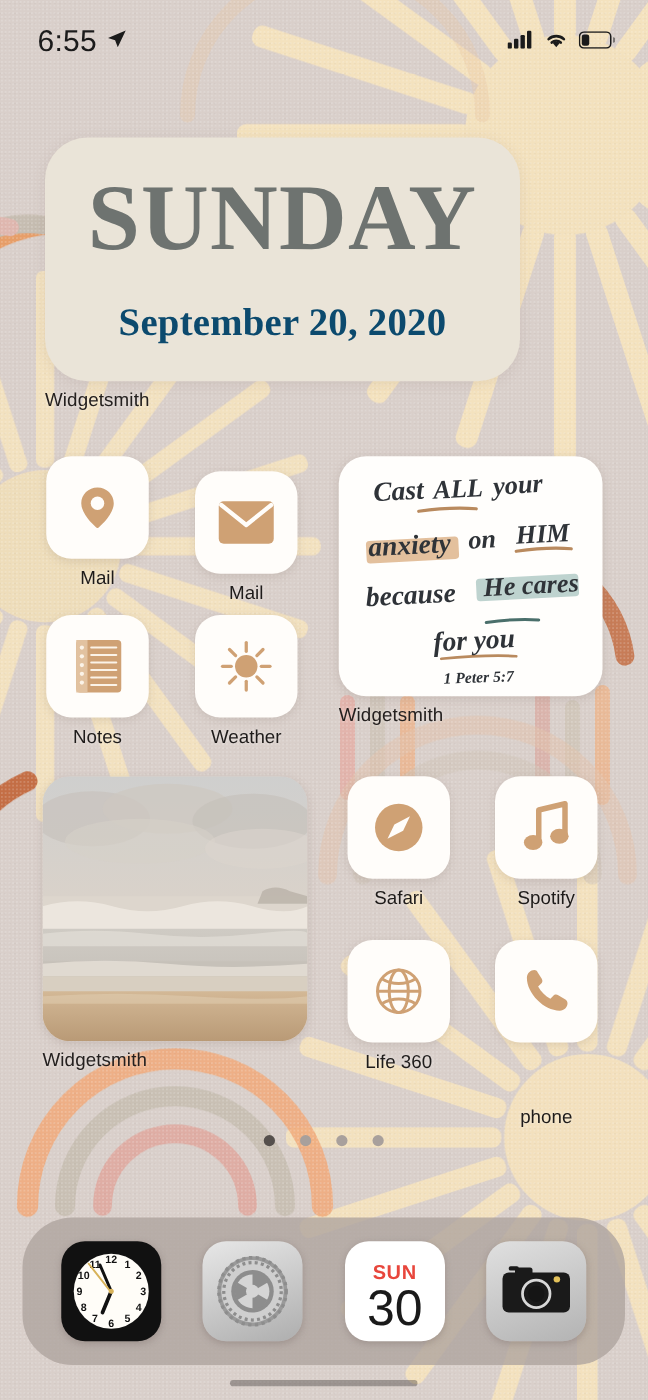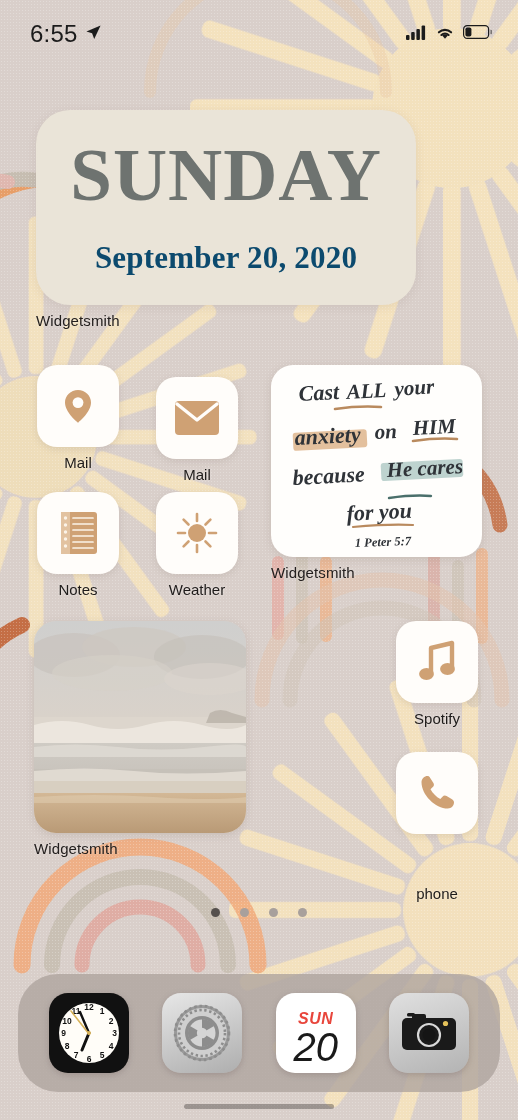--- a/index.html
+++ b/index.html
@@ -114,21 +114,21 @@
     padding:0 14px;
   }
   .dock-tile {
     width:80px; height:80px; border-radius:19px; overflow:hidden;
     display:flex; align-items:center; justify-content:center;
     box-shadow:0 2px 6px rgba(90,75,70,.25);
     position:relative;
   }
   #dock-clock { background:#111; }
   #dock-settings { background:linear-gradient(160deg,#e7e7e7,#aeaeae); }
-  #dock-calendar { background:#fff; flex-direction:column; gap:0;font-style:italic; }
+  #dock-calendar { background:#fff; flex-direction:column; gap:0; }
   #dock-camera { background:linear-gradient(160deg,#e0e0e0,#b3b3b3); }
   #cal-weekday { font-size:16px; font-weight:700; color:#e8463c; letter-spacing:.5px; margin-top:10px; }
   #cal-day { font-size:40px; font-weight:300; color:#1a1a1a; line-height:1; margin-top:-1px; }
   #home-indicator {
     position:absolute; left:50%; transform:translateX(-50%);
     top:1104px; width:150px; height:5px; border-radius:3px;
     background:rgba(40,35,33,.35);
   }
 </style>
 </head>
@@ -399,32 +399,55 @@
 
         <rect y="172" width="212" height="40" fill="url(#sand)"></rect>
         <path d="M0 176 Q60 172 120 176 T212 176 L212 182 L0 182 Z" fill="#e2cfb3" opacity=".5"></path>
 
         <path d="M176 92 q10 -6 22 0 l14 4 v6 h-40 z" fill="#b9b2a8" opacity=".8"></path>
       </svg>
     </div>
     <div class="widget-label">Widgetsmith</div>
   </div>
 
+  <div class="app" style="left:278px; top:621px;">
+    <div class="app-tile">
+      <svg width="46" height="46" viewBox="0 0 46 46">
+        <circle cx="23" cy="23" r="19" fill="#cfa174"></circle>
+        <path d="M32 14 L26.5 25.5 L14 32 L19.5 20.5 Z" fill="#fffdfa"></path>
+      </svg>
+    </div>
+    <div class="app-name">Safari</div>
+  </div>
 
   <div class="app" style="left:396px; top:621px;">
     <div class="app-tile">
       <svg width="42" height="46" viewBox="0 0 42 46">
         <path d="M15 34 V9 L36 4 V29" fill="none" stroke="#cfa174" stroke-width="4.4" stroke-linecap="round" stroke-linejoin="round"></path>
         <ellipse cx="10.5" cy="35" rx="7.4" ry="6" fill="#cfa174"></ellipse>
         <ellipse cx="31.5" cy="30" rx="7.4" ry="6" fill="#cfa174"></ellipse>
       </svg>
     </div>
     <div class="app-name">Spotify</div>
   </div>
 
+  <div class="app" style="left:278px; top:752px;">
+    <div class="app-tile">
+      <svg width="46" height="46" viewBox="0 0 46 46">
+        <g fill="none" stroke="#cfa174" stroke-width="2.4">
+          <circle cx="23" cy="23" r="17"></circle>
+          <ellipse cx="23" cy="23" rx="7.6" ry="17"></ellipse>
+          <line x1="6" y1="23" x2="40" y2="23"></line>
+          <path d="M9.4 13 a26 26 0 0 0 27.2 0"></path>
+          <path d="M9.4 33 a26 26 0 0 1 27.2 0"></path>
+        </g>
+      </svg>
+    </div>
+    <div class="app-name">Life 360</div>
+  </div>
 
   <div class="app" style="left:396px; top:752px;gap:44px;">
     <div class="app-tile">
       <svg width="44" height="44" viewBox="0 0 44 44">
         <path d="M12.5 5 c-3 0-6 2.6-6 6.2 0 12.6 13.7 26.3 26.3 26.3 3.6 0 6.2-3 6.2-6 0-1.4-.7-2.4-2-3.2 l-5.4-3.2 c-1.5-.9-3-.6-4.1.6 l-2.2 2.3 c-4-2.2-7.6-5.8-9.8-9.8 l2.3-2.2 c1.2-1.1 1.5-2.6.6-4.1 L15.2 6.9 C14.5 5.6 13.6 5 12.5 5 Z" fill="#cfa174"></path>
       </svg>
     </div>
     <div class="app-name">phone</div>
   </div>
 
@@ -477,21 +500,21 @@
           <path d="M31 31 L31 17 a14 14 0 0 1 12.1 7 Z"></path>
           <path d="M31 31 L43.1 38 a14 14 0 0 1 -12.1 7 Z"></path>
           <path d="M31 31 L18.9 38 a14 14 0 0 1 0-14 Z"></path>
         </g>
         <circle cx="31" cy="31" r="5.2" fill="#d5d5d5"></circle>
       </svg>
     </div>
 
     <div class="dock-tile" id="dock-calendar">
       <div id="cal-weekday">SUN</div>
-      <div id="cal-day">20</div>
+      <div id="cal-day">30</div>
     </div>
 
     <div class="dock-tile" id="dock-camera">
       <svg width="58" height="46" viewBox="0 0 58 46">
         <rect x="2" y="8" width="54" height="32" rx="5" fill="#1a1a1a"></rect>
         <rect x="12" y="4" width="14" height="6" rx="2" fill="#1a1a1a"></rect>
         <rect x="7" y="3" width="8" height="3.4" rx="1.5" fill="#1a1a1a"></rect>
         <circle cx="29" cy="25" r="11" fill="#1a1a1a" stroke="#d8d8d8" stroke-width="2.2"></circle>
         <circle cx="29" cy="25" r="6.5" fill="#151515"></circle>
         <circle cx="45.5" cy="13.5" r="2.6" fill="#e3c15a"></circle>

